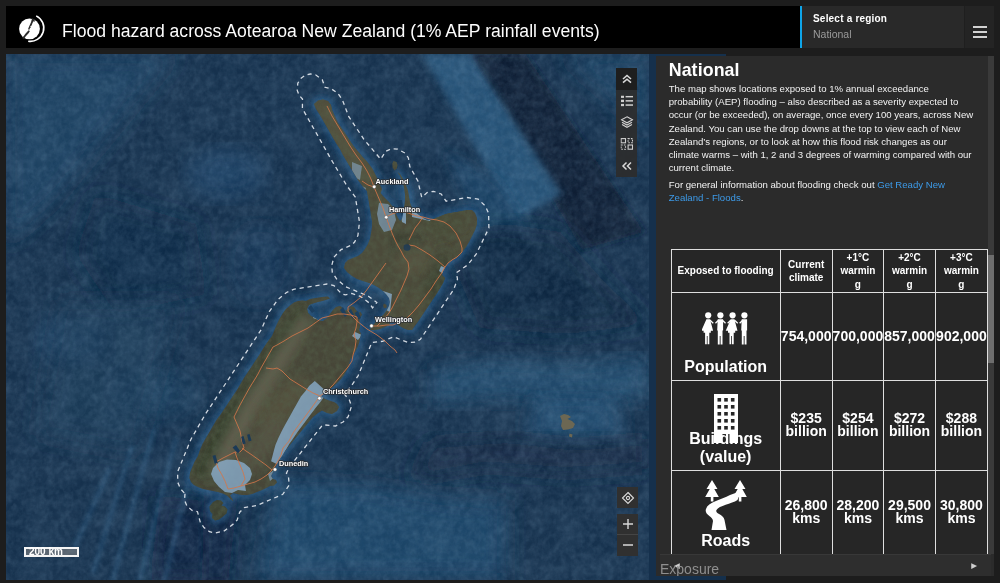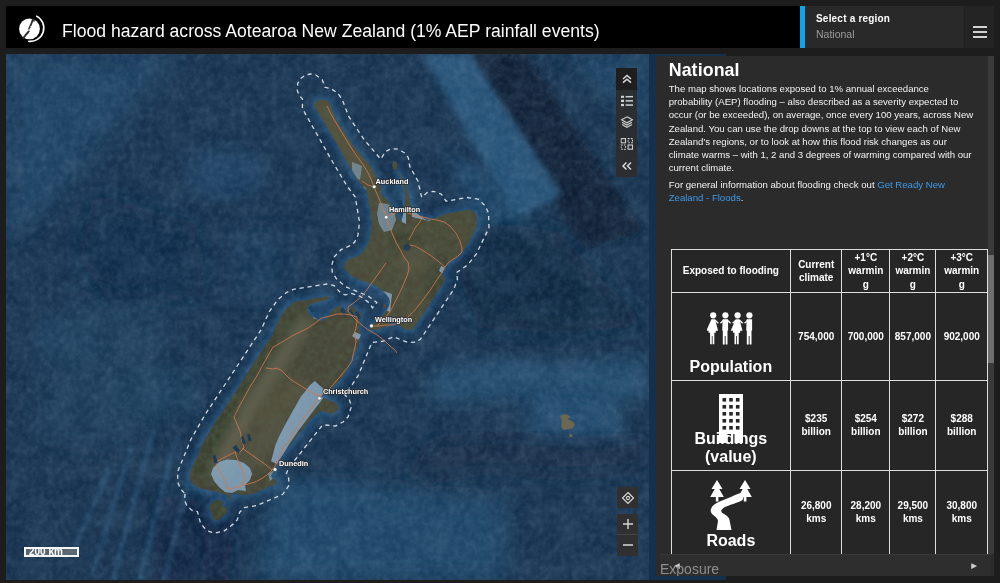--- a/index.html
+++ b/index.html
@@ -1,37 +1,37 @@
 <!DOCTYPE html>
 <html><head><meta charset="utf-8"><style>
 *{margin:0;padding:0;box-sizing:border-box}
 html,body{width:1000px;height:583px;overflow:hidden;background:#1d1d1d;font-family:"Liberation Sans",sans-serif}
 #page{position:relative;width:1000px;height:583px}
 #header{position:absolute;left:6px;top:6px;width:988px;height:42px;background:#000000}
 #title{position:absolute;left:56px;top:14.5px;font-size:17.6px;color:#fdfdfd;letter-spacing:0;white-space:nowrap}
-#regionbox{position:absolute;left:794px;top:0;width:165px;height:42px;background:#292929;border-left:5px solid #0ea5e9;border-right:1px solid #1f1f1f;padding:7px 0 0 11px}
+#regionbox{position:absolute;left:794px;top:0;width:165px;height:42px;background:#292929;border-left:2px solid #0ea5e9;border-right:1px solid #1f1f1f;padding:7px 0 0 11px}
 #regionbox .t1{font-size:10px;font-weight:bold;color:#fff;letter-spacing:.2px}
 #regionbox .t2{font-size:10.5px;color:#9b9b9b;margin-top:3.5px}
 #burger{position:absolute;left:959px;top:0;width:29px;height:42px;background:#242424}
 #burger div{position:absolute;left:8px;width:14px;height:2px;background:#d2d2d2}
 #map{position:absolute;left:6px;top:54px;width:720px;height:526px;background:#15304c;overflow:hidden}
 #panel{position:absolute;left:656px;top:56px;width:338px;height:520px;background:#2b2b2b;overflow:hidden}
 #pcontent{position:absolute;left:0;top:0;right:6px;bottom:22px;padding:4px 8px 0 12.7px}
 h2{font-size:17.8px;color:#fff;font-weight:bold;letter-spacing:.1px}
 .para{font-size:9.6px;line-height:13.17px;color:#f2f2f2;margin-top:1px;letter-spacing:0;white-space:nowrap}
 .para .lnk{color:#3d9be9}
 #scrolltrack{position:absolute;right:0;top:0;width:6px;height:498px;background:#3a3a3a}
 #scrollthumb{position:absolute;right:0;top:199px;width:6px;height:108px;background:#6e6e6e}
 #expbar{position:absolute;left:4px;right:3px;bottom:0;height:21.6px;background:#2e2e2e;border-top:1px solid #383838}
 #expbar .lab{position:absolute;left:0;right:0;top:5.5px;text-align:left;font-size:14px;color:#8f8f8f}
 #expbar .ar{position:absolute;top:6px;font-size:7.5px;color:#cfcfcf}
 table{border-collapse:collapse;position:absolute;left:14.6px;top:193px;table-layout:fixed}
 td,th{border:1px solid #dedede;color:#fff;text-align:center;vertical-align:middle;font-weight:bold;background:#262626}
 th{font-size:10px;line-height:13.4px;font-weight:bold}
-td.num{font-size:10px;line-height:13.5px}
+td.num{font-size:14px;line-height:13.5px}
 td.ic{position:relative;vertical-align:middle}
 td.ic .cap{position:absolute;left:0;right:0;bottom:4px;font-size:16px}
 td.ic svg{display:block;margin:-15px auto 0}
 #toolbar{position:absolute;left:610px;top:14px;width:21px;background:rgba(45,45,45,.92)}
 #toolbar .tb{position:relative;width:21px;height:21.8px}
 #toolbar .tb.first{background:#1e1e1e}
 #toolbar svg{position:absolute;left:50%;top:50%;transform:translate(-50%,-50%)}
 #zoombtns{position:absolute;left:611px;top:459.5px;width:21px}
 .zb{width:21px;height:21px;background:#303030;position:relative;color:#dadada}
 .zb svg{position:absolute;left:50%;top:50%;transform:translate(-50%,-50%)}

